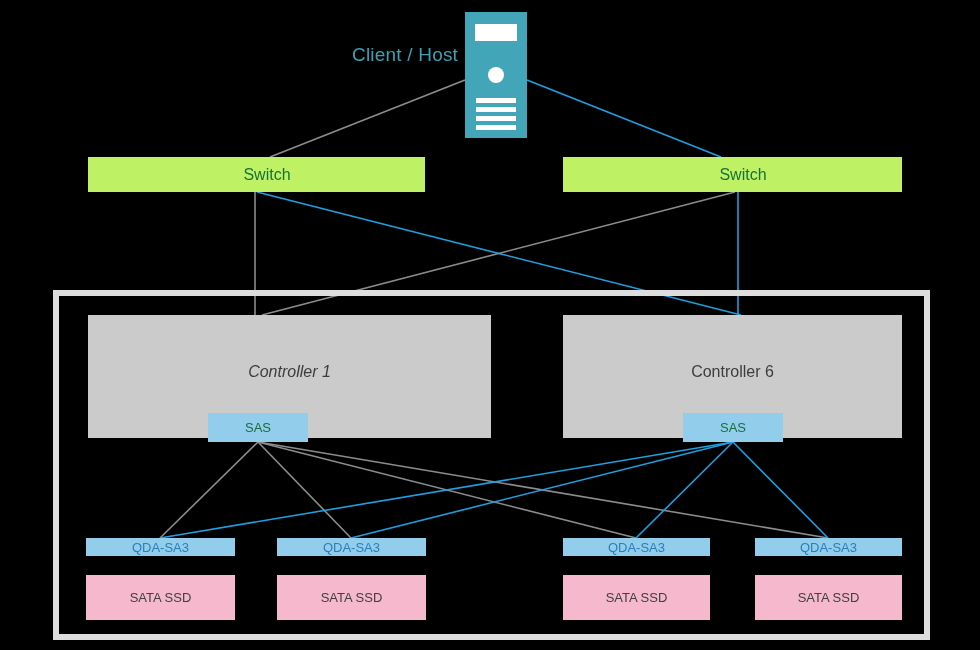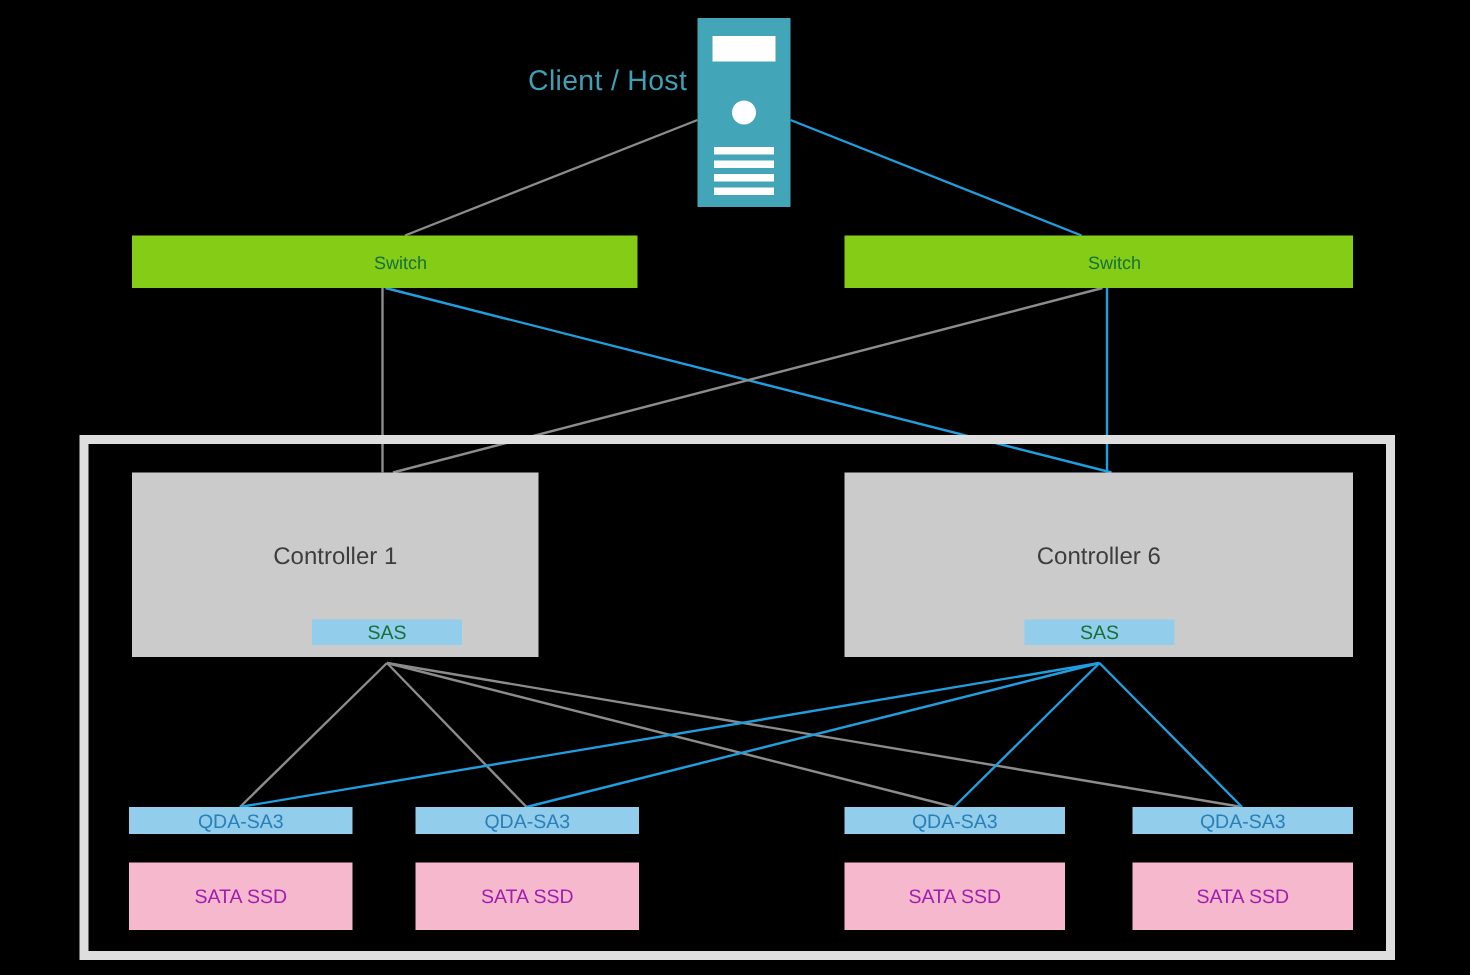--- a/index.html
+++ b/index.html
@@ -82,63 +82,63 @@
     width: 40px;
   }
   .tower-lines i {
     display: block;
     height: 5px;
     background: #ffffff;
     margin-bottom: 4px;
   }
   
   .switch {
-    background: #84cc16;
+    background: #bef264;
     color: #17703a;
-    font-size: 12px;
+    font-size: 16px;
     height: 35px;
     top: 157px;
     padding-left: 21px;
   }
   .switch-left  { left: 88px;  width: 337px; }
   .switch-right { left: 563px; width: 339px; }
   
   .controller {
     background: #cbcbcb;
     color: #3d3d3d;
     font-size: 16px;
     top: 315px;
     height: 123px;
     align-items: flex-start;
     padding-top: 48px;
   }
-  .ctrl-left  { left: 88px;  width: 271px; }
+  .ctrl-left  { left: 88px;  width: 403px; font-style: italic; }
   .ctrl-right { left: 563px; width: 339px; }
   
   .sas {
     background: #92cdec;
     color: #17703a;
     font-size: 13px;
-    height: 17px;
+    height: 29px;
     width: 100px;
     top: 413px;
   }
   .sas-left  { left: 208px; }
   .sas-right { left: 683px; }
   
   .qda {
     background: #92cdec;
     color: #2a7fb8;
     font-size: 13px;
     height: 18px;
     top: 538px;
   }
   .ssd {
     background: #f5b8cd;
-    color: #a21caf;
+    color: #404040;
     font-size: 13px;
     height: 45px;
     top: 575px;
   }
   .col1 { left: 86px;  width: 149px; }
   .col2 { left: 277px; width: 149px; }
   .col3 { left: 563px; width: 147px; }
   .col4 { left: 755px; width: 147px; }
 </style>
 </head>

